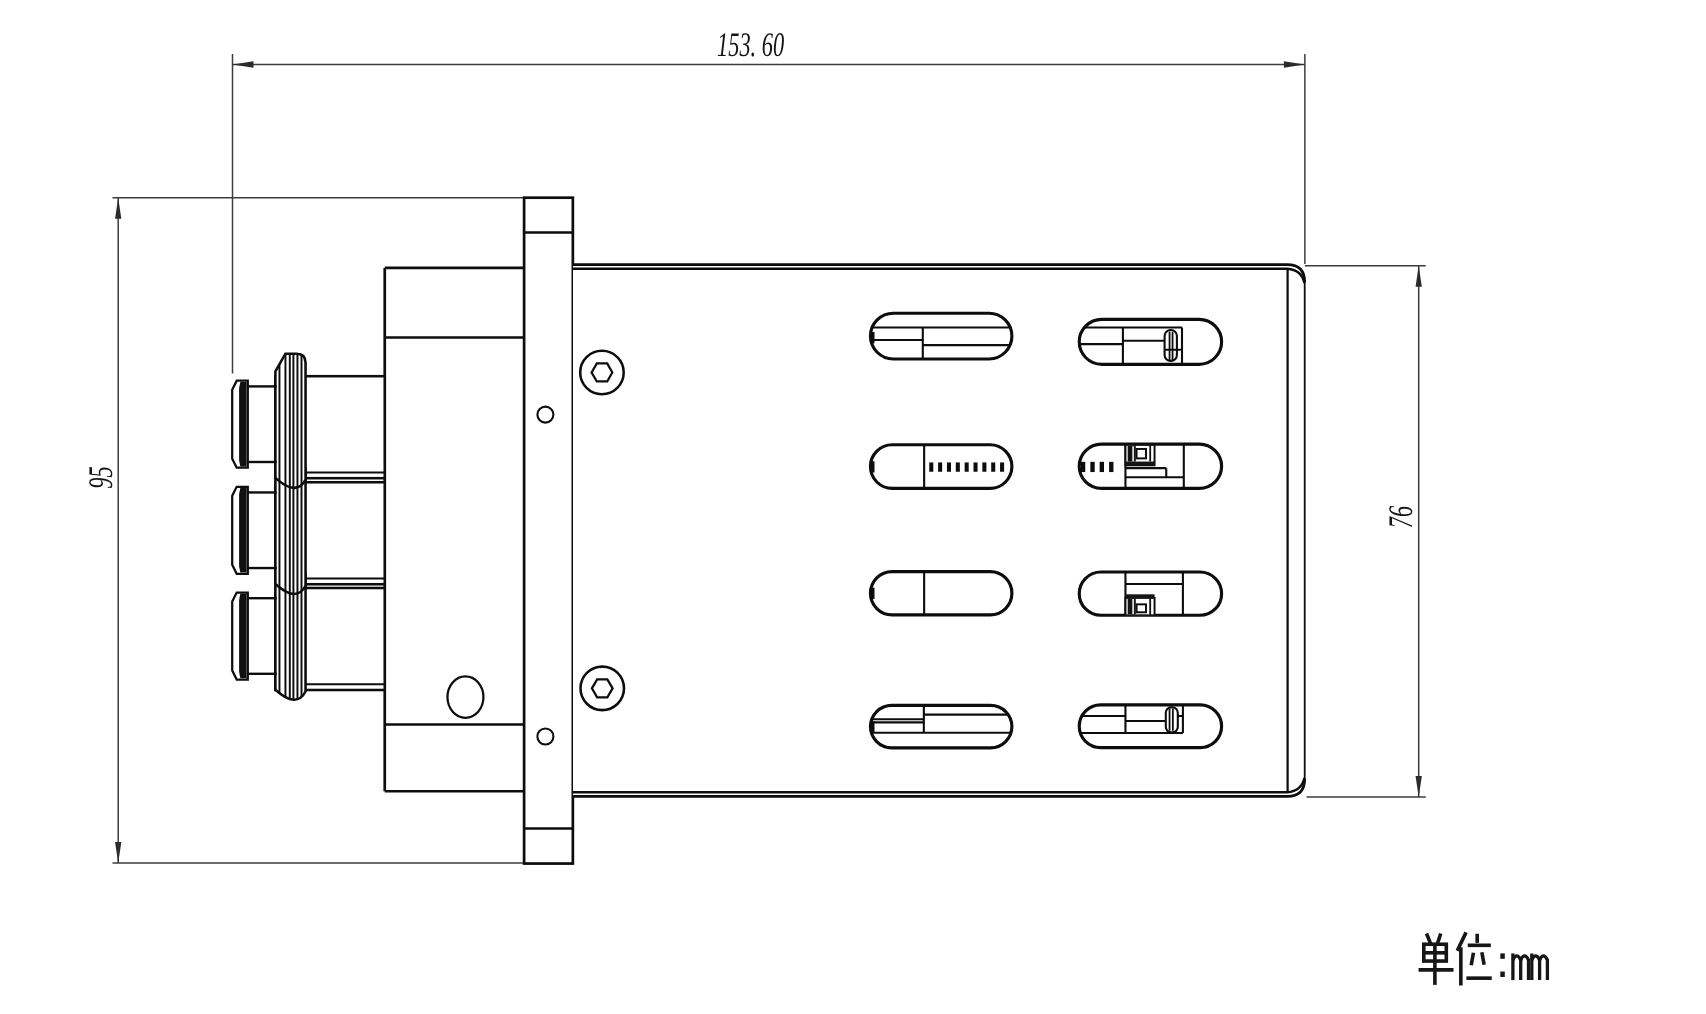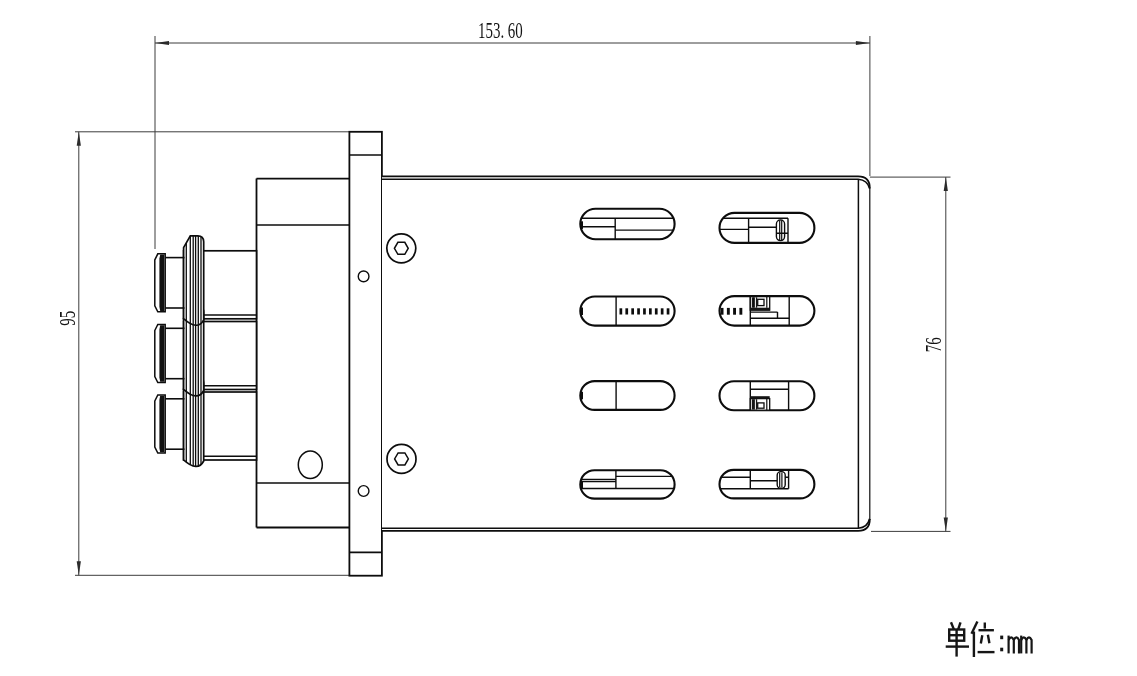--- a/index.html
+++ b/index.html
@@ -1,16 +1,16 @@
 <!DOCTYPE html>
 <html><head>
 <meta charset="utf-8">
 <style>
 html,body{margin:0;padding:0;background:#ffffff;}
-#page{width:1137px;height:676px;position:relative;overflow:hidden;background:#ffffff;}
+#page{width:1137px;height:676px;position:relative;overflow:hidden;background:#ffffff;font-style:italic;}
 </style>
 </head>
 <body>
 <div id="page">
 <svg width="1137" height="676" viewBox="0 0 1137 676" xmlns="http://www.w3.org/2000/svg">
 
 <rect x="0" y="0" width="1137" height="676" fill="#ffffff"></rect>
 
 <line x1="155" y1="36" x2="155" y2="249" stroke="#3d3d3d" stroke-width="1.0" stroke-linecap="butt"></line>
 

